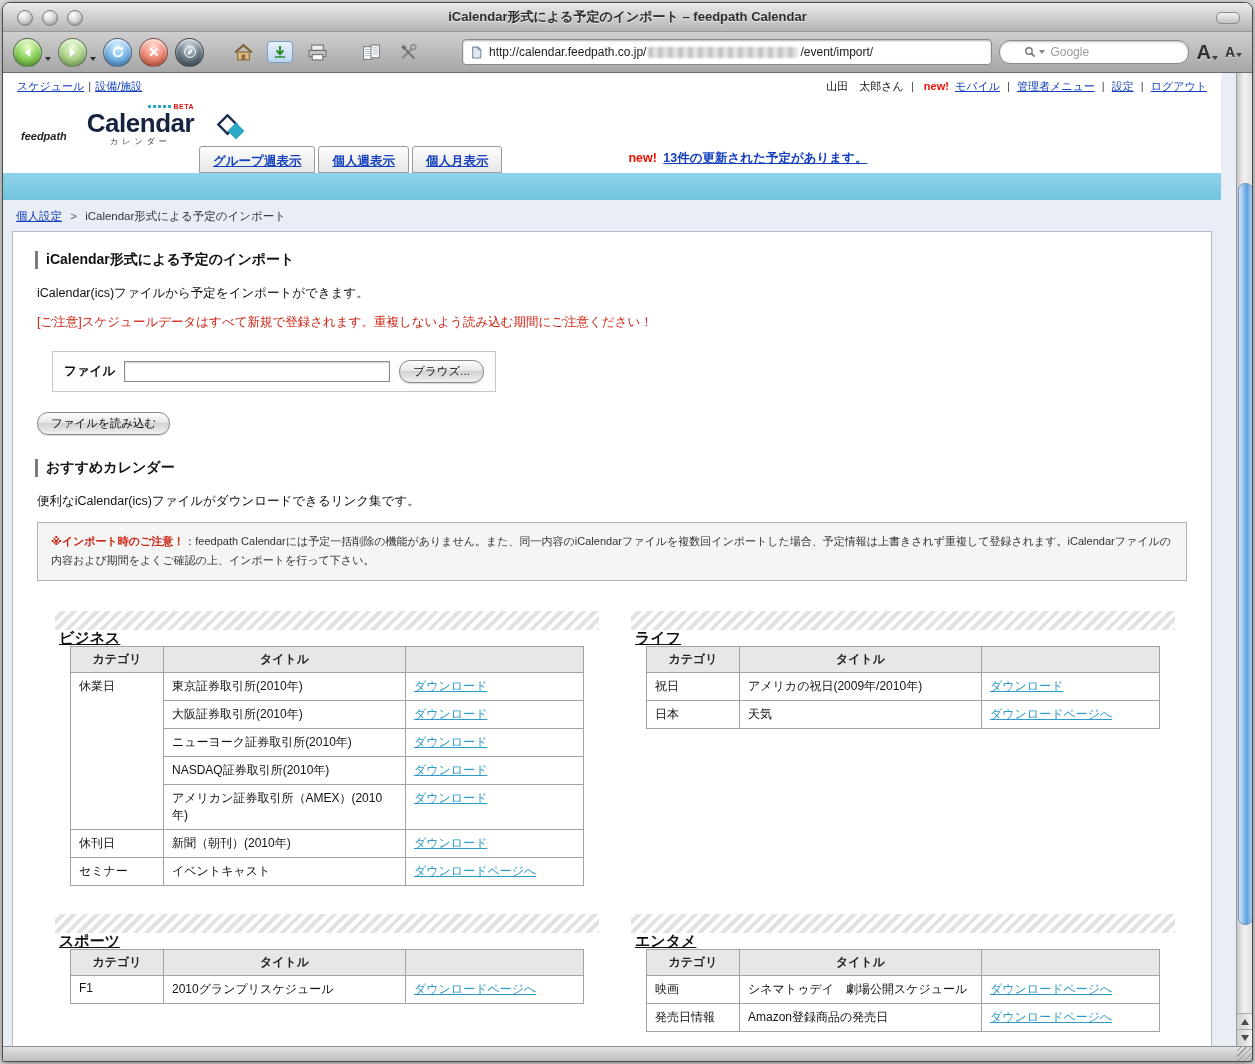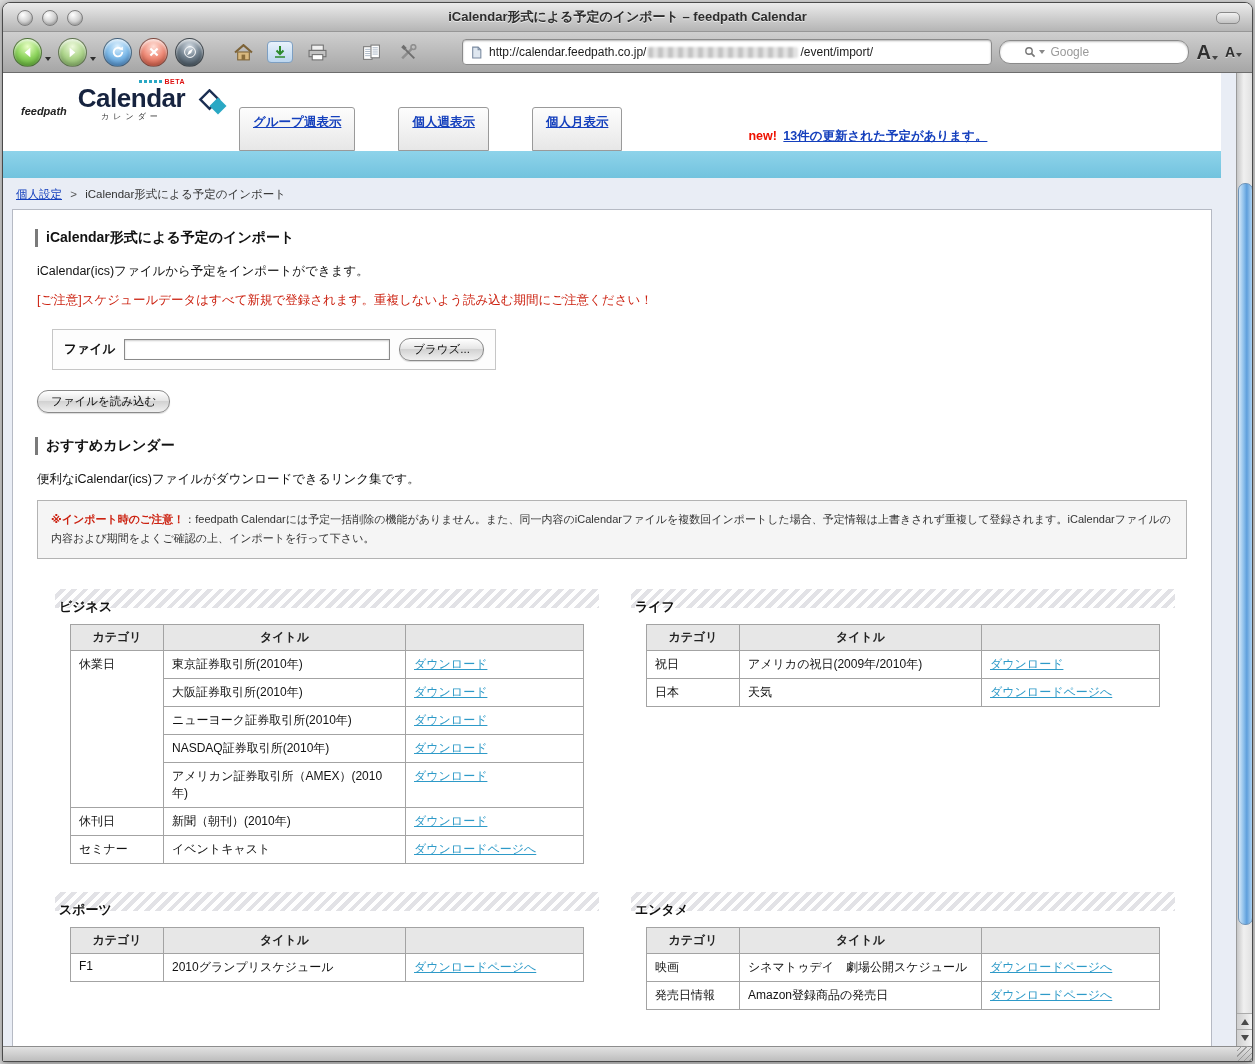--- a/index.html
+++ b/index.html
@@ -42,33 +42,33 @@
 
   
   .utilbar{display:flex;justify-content:space-between;align-items:center;padding:6px 14px 4px;font-size:11px;background:#fff;}
   .utilbar a{color:#1540bd;text-decoration:underline;cursor:pointer;}
   .sep{color:#444;margin:0 4px;}
   .newbadge{color:#ee1100;font-weight:bold;margin:0 3px;}
   .username{color:#111;}
 
   
   .brandrow{padding:4px 0 0 18px;height:52px;background:#fff;}
-  .logo{display:inline-flex;align-items:flex-end;gap:11px;cursor:pointer;}
+  .logo{display:inline-flex;align-items:flex-end;gap:20px;cursor:pointer;}
   .logo-feedpath{font-size:11px;font-style:italic;color:#222;font-weight:bold;margin-bottom:4px;}
   .logo-center{display:flex;flex-direction:column;line-height:1;}
   .logo-betarow{display:flex;justify-content:flex-end;align-items:center;gap:3px;height:8px;}
   .logo-dots{display:flex;gap:2px;}
   .logo-dots i{width:3px;height:3px;background:#2aa8c4;display:block;}
   .logo-beta{font-size:7px;color:#d11;font-weight:bold;letter-spacing:.5px;}
   .logo-calendar{font-size:26px;font-weight:bold;color:#16233f;letter-spacing:-.5px;}
   .logo-sub{font-size:8px;color:#333;letter-spacing:4px;text-align:center;margin-top:2px;}
 
   
   .tabrow{display:flex;align-items:flex-end;padding:0 0 0 196px;background:#fff;height:30px;}
-  .tab{border:1px solid #9a9a9a;border-radius:3px 3px 0 0;background:linear-gradient(#fdfdfd,#e7e7e7);padding:4px 13px 19px;margin-right:3px;cursor:pointer;margin-left:40px;}
+  .tab{border:1px solid #9a9a9a;border-radius:3px 3px 0 0;background:linear-gradient(#fdfdfd,#e7e7e7);padding:4px 13px 2px;margin-right:3px;cursor:pointer;}
   .tab a{color:#1540bd;text-decoration:underline;font-size:12.5px;font-weight:bold;}
   .update-notice{margin-left:120px;font-size:12.5px;padding-bottom:6px;}
   .update-notice a{color:#1540bd;text-decoration:underline;font-weight:bold;cursor:pointer;}
 
   .bluebar{height:27px;background:linear-gradient(#8ed3ea,#72c3de);flex:0 0 auto;}
 
   
   .lower{flex:1;background:#e9edf5;padding:5px 9px 0;}
   .breadcrumb{font-size:11.5px;color:#333;padding:4px 4px 7px;}
   .breadcrumb a{color:#1540bd;text-decoration:underline;cursor:pointer;}
@@ -83,21 +83,21 @@
   .filelabel{font-size:12.5px;font-weight:bold;color:#111;}
   .fileinput{width:256px;height:19px;border:1px solid #8a8a8a;box-shadow:inset 0 1px 2px rgba(0,0,0,.2);font-size:12px;padding:0 4px;font-family:inherit;}
   .aqua-btn{border:1px solid #8a8a8a;border-radius:11px;background:linear-gradient(#ffffff,#e6e6e6 45%,#d2d2d2 50%,#f0f0f0);padding:3px 13px;font-size:11.5px;font-family:inherit;cursor:pointer;color:#111;box-shadow:0 1px 1px rgba(0,0,0,.15);}
   .load-btn{display:block;margin:2px 0 24px 2px;}
 
   .notebox{border:1px solid #b3b3b3;background:#f5f5f5;padding:9px 13px;font-size:11px;line-height:1.75;color:#333;margin:6px 2px 30px;}
   .note-title{color:#cc2211;font-weight:bold;}
 
   .grid{display:grid;grid-template-columns:1fr 1fr;column-gap:32px;row-gap:28px;padding:0 14px 0 20px;}
   .stripe-header{height:19px;background:repeating-linear-gradient(135deg,#ffffff 0 4px,#e2e2e6 4px 8px);position:relative;margin-bottom:16px;}
-  .stripe-title{position:absolute;left:4px;top:9px;font-size:13px;font-weight:bold;color:#111;text-shadow:1px 1px 0 #fff,-1px 1px 0 #fff;}
+  .stripe-title{position:absolute;left:4px;top:18px;font-size:15px;font-weight:bold;color:#111;text-shadow:1px 1px 0 #fff,-1px 1px 0 #fff;text-decoration:underline;}
   .cal-table{border-collapse:collapse;width:calc(100% - 30px);margin-left:15px;}
   .cal-table th{background:#e7e7e7;border:1px solid #a3a3a3;font-size:12px;font-weight:bold;padding:4px 6px;color:#222;}
   .cal-table td{border:1px solid #a3a3a3;font-size:12px;padding:5px 8px;color:#111;background:#fff;vertical-align:top;}
   .col-cat{width:80px;}
   .col-link{width:165px;}
   .cat-cell{vertical-align:top;}
   .link-cell a{color:#2e9ac8;text-decoration:underline;cursor:pointer;}
 
   
   .scrollbar{position:absolute;top:0;right:0;width:15px;height:100%;background:linear-gradient(90deg,#c7c7c7,#f0f0f0 45%,#e1e1e1);border-left:1px solid #9a9a9a;}
@@ -218,20 +218,37 @@
       </span>
     <span class="font-btn">
         <span class="fb-small">A</span>
         <span class="fb-dd"></span>
       </span>
   </div>
 
   <div class="viewport">
     <div class="pagecol">
 
+      <div class="utilbar">
+        <div>
+          <a>スケジュール</a><span class="sep">|</span><a>設備/施設</a>
+        </div>
+        <div>
+          <span class="username">山田　太郎さん</span>
+          <span class="sep">|</span>
+          <span class="newbadge">new!</span>
+          <a>モバイル</a>
+          <span class="sep">|</span>
+          <a>管理者メニュー</a>
+          <span class="sep">|</span>
+          <a>設定</a>
+          <span class="sep">|</span>
+          <a>ログアウト</a>
+        </div>
+      </div>
 
       <div class="brandrow">
         <div class="logo">
           <span class="logo-feedpath">feedpath</span>
           <span class="logo-center">
             <span class="logo-betarow">
                 <span class="logo-dots">
                   <i></i>
                   <i></i>
                   <i></i>

